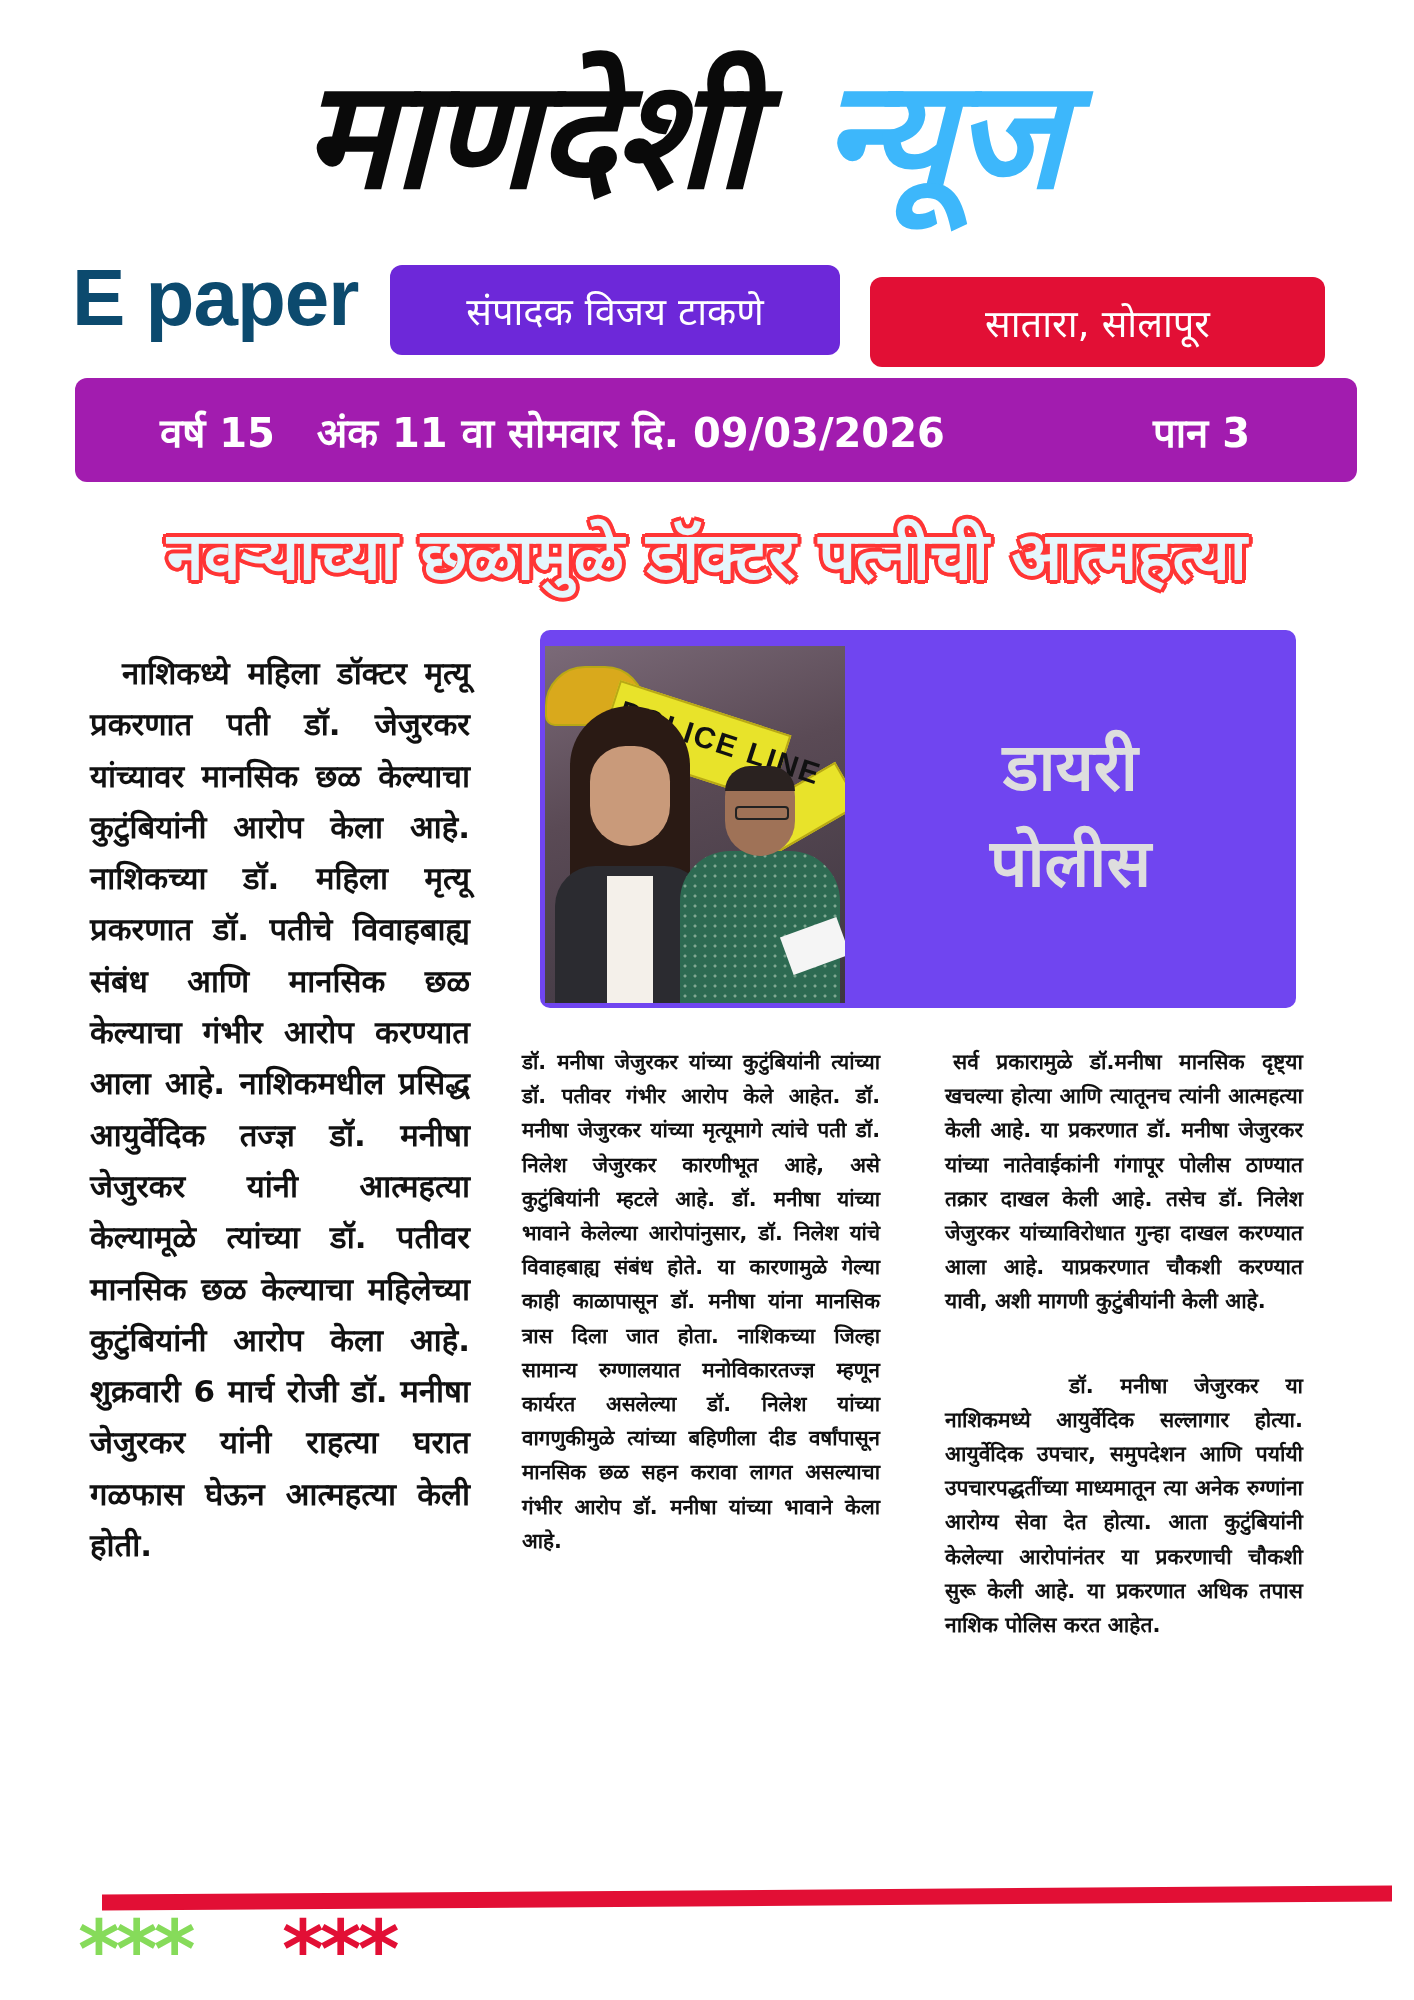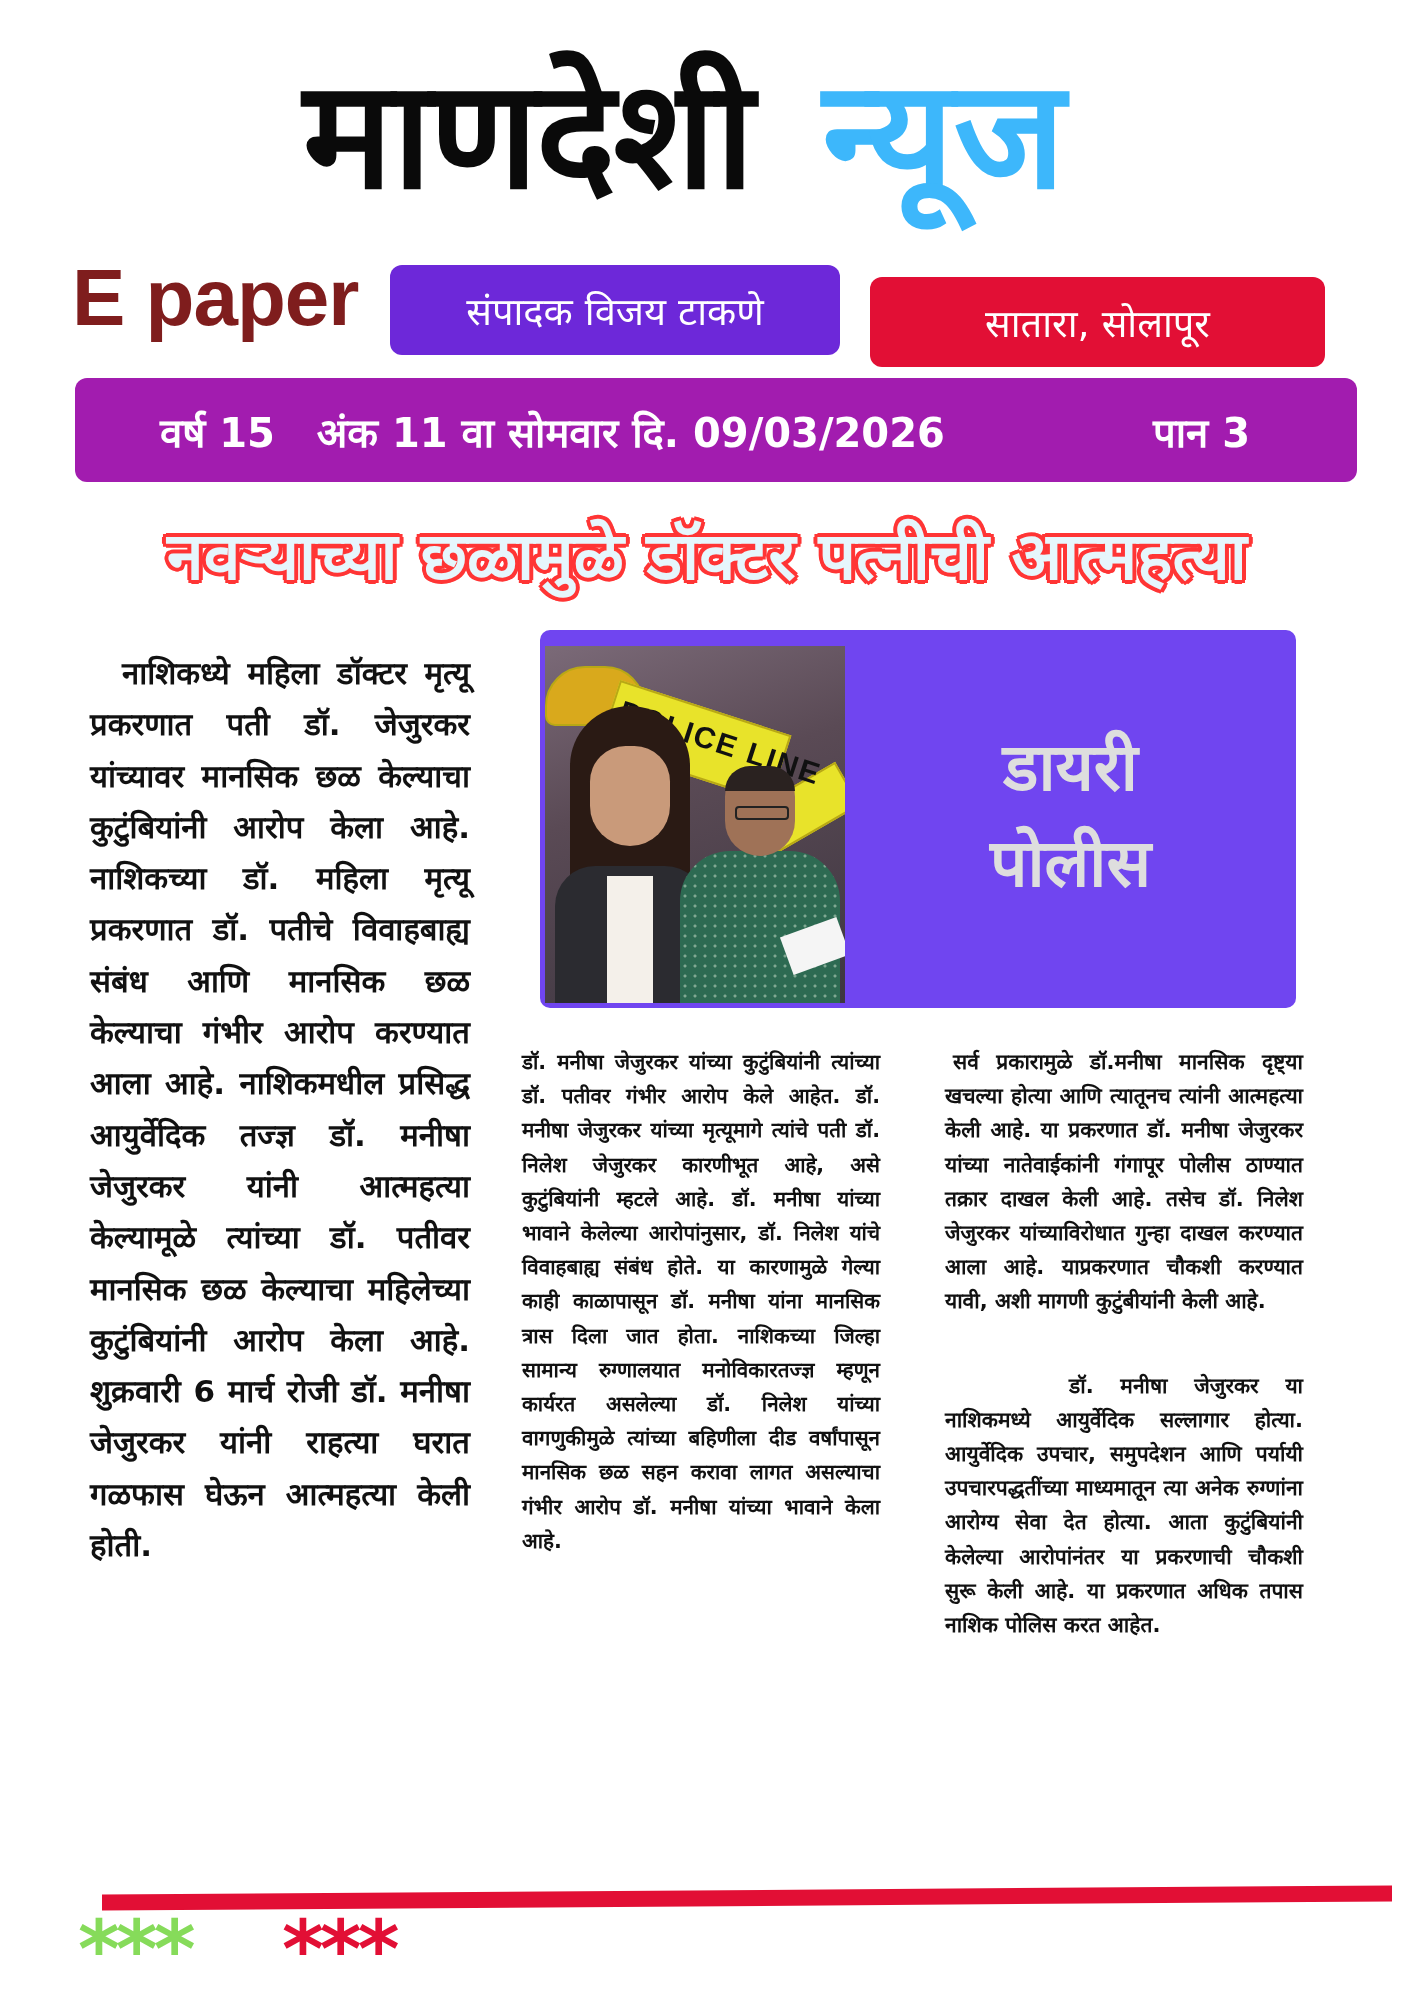--- a/index.html
+++ b/index.html
@@ -1,23 +1,23 @@
 <!DOCTYPE html>
 <html><head>
 <meta charset="utf-8">
 <style>
   * { box-sizing: border-box; margin: 0; padding: 0; }
   html, body { width: 1414px; height: 2000px; background: #ffffff; overflow: hidden; }
   body { position: relative; font-family: "DejaVu Sans", "Liberation Sans", sans-serif; color: #111; }
 
-  .masthead { position: absolute; left: 0; top: 60px; width: 1368px; text-align: center; white-space: nowrap; }
+  .masthead { position: absolute; left: 0; top: 60px; width: 1368px; text-align: center; white-space: nowrap; font-style: italic; }
   .masthead .name { display: inline-block; font-size: 150px; font-weight: 900; color: #0a0a0a; line-height: 1; letter-spacing: -2px; vertical-align: top; }
   .masthead .news { display: inline-block; font-size: 150px; font-weight: 900; color: #3DB7FB; line-height: 1; margin-left: 70px; vertical-align: top; }
 
-  .epaper { position: absolute; left: 72px; top: 258px; font-family: "Liberation Sans", sans-serif; font-weight: 700; font-size: 80px; color: #7f1d1d; line-height: 1; letter-spacing: -1px; }
+  .epaper { position: absolute; left: 72px; top: 258px; font-family: "Liberation Sans", sans-serif; font-weight: 700; font-size: 80px; color: #0c4a6e; line-height: 1; letter-spacing: -1px; }
 
   .badge { position: absolute; top: 265px; height: 90px; border-radius: 12px; color: #fff; display: flex; align-items: center; justify-content: center; font-size: 38px; }
   .badge-editor { left: 390px; width: 450px; background: #6d28d9; }
   .badge-cities { left: 870px; width: 455px; background: #E20F35; margin-top: 12px; }
 
   .issue-bar { position: absolute; left: 75px; top: 378px; width: 1282px; height: 104px; background: #a21caf; border-radius: 12px; color: #fff; font-weight: 700; font-size: 40px; }
   .issue-bar .left { position: absolute; left: 85px; top: 26px; white-space: pre; }
   .issue-bar .right { position: absolute; left: 1078px; top: 26px; }
 
   .headline { position: absolute; left: 0; top: 508px; width: 1414px; text-align: center; font-size: 66px; font-weight: 900; color: #E6F6FC; white-space: nowrap;

